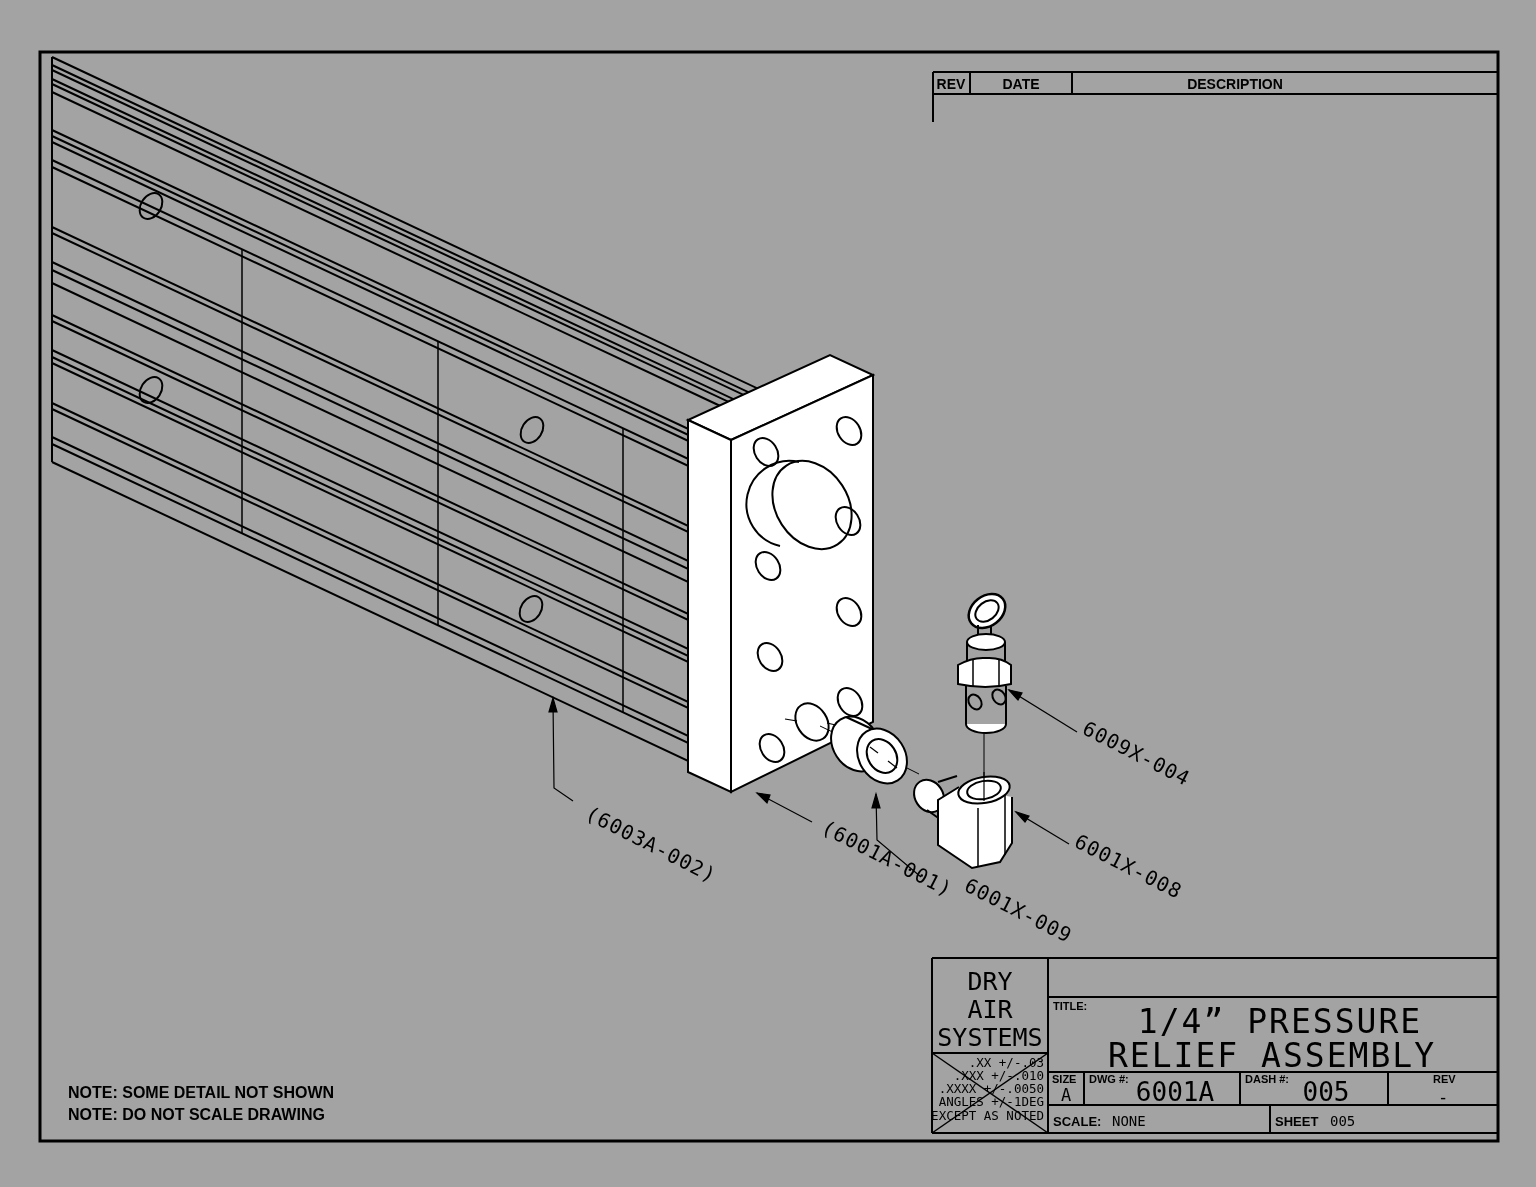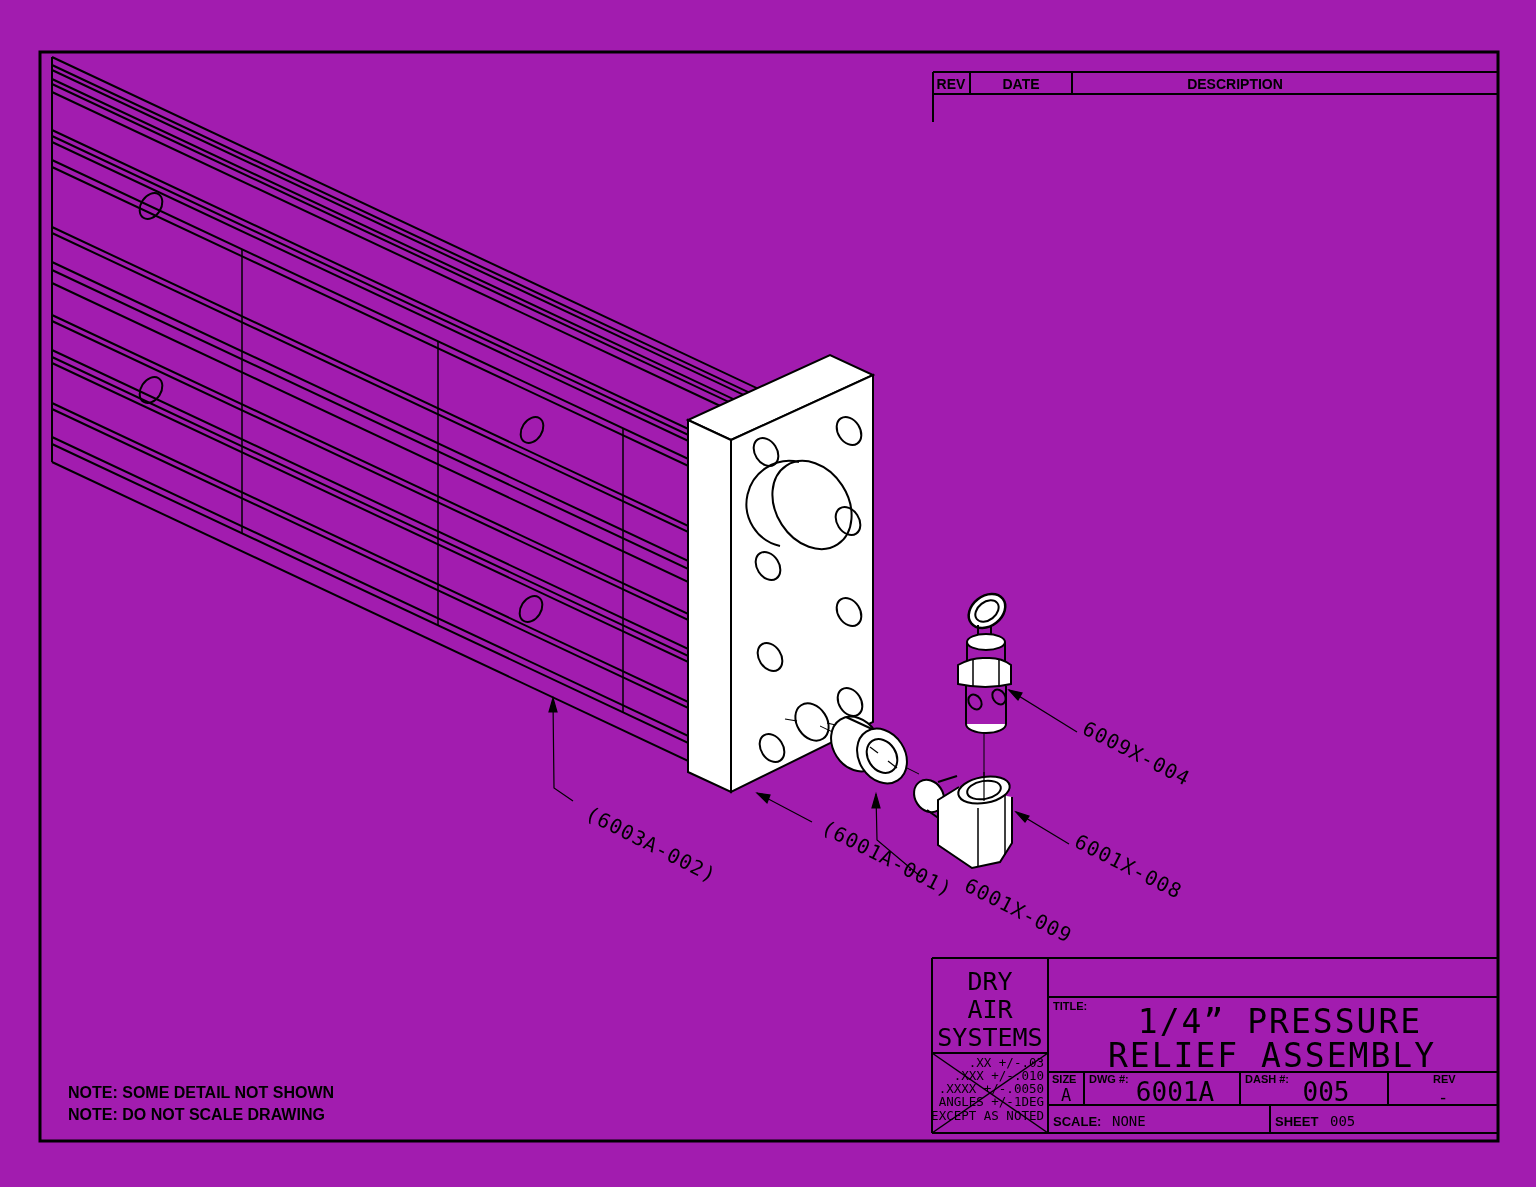--- a/index.html
+++ b/index.html
@@ -1,16 +1,16 @@
 <!DOCTYPE html>
 <html><head>
 <meta charset="utf-8">
 <style>
   html,body{margin:0;padding:0;background:#fff;}
-  #page{position:relative;width:1536px;height:1187px;background:#a21caf;overflow:hidden;
+  #page{position:relative;width:1536px;height:1187px;background:#a3a3a3;overflow:hidden;
         font-family:"DejaVu Sans Mono", monospace;}
   svg text{fill:#000;}
   .cad{font-family:"DejaVu Sans Mono", monospace;}
   .hdr{font-family:"Liberation Sans", sans-serif;font-weight:bold;}
 </style>
 </head>
 <body>
 
 <div id="page">
 <svg width="1536" height="1187" viewBox="0 0 1536 1187">

